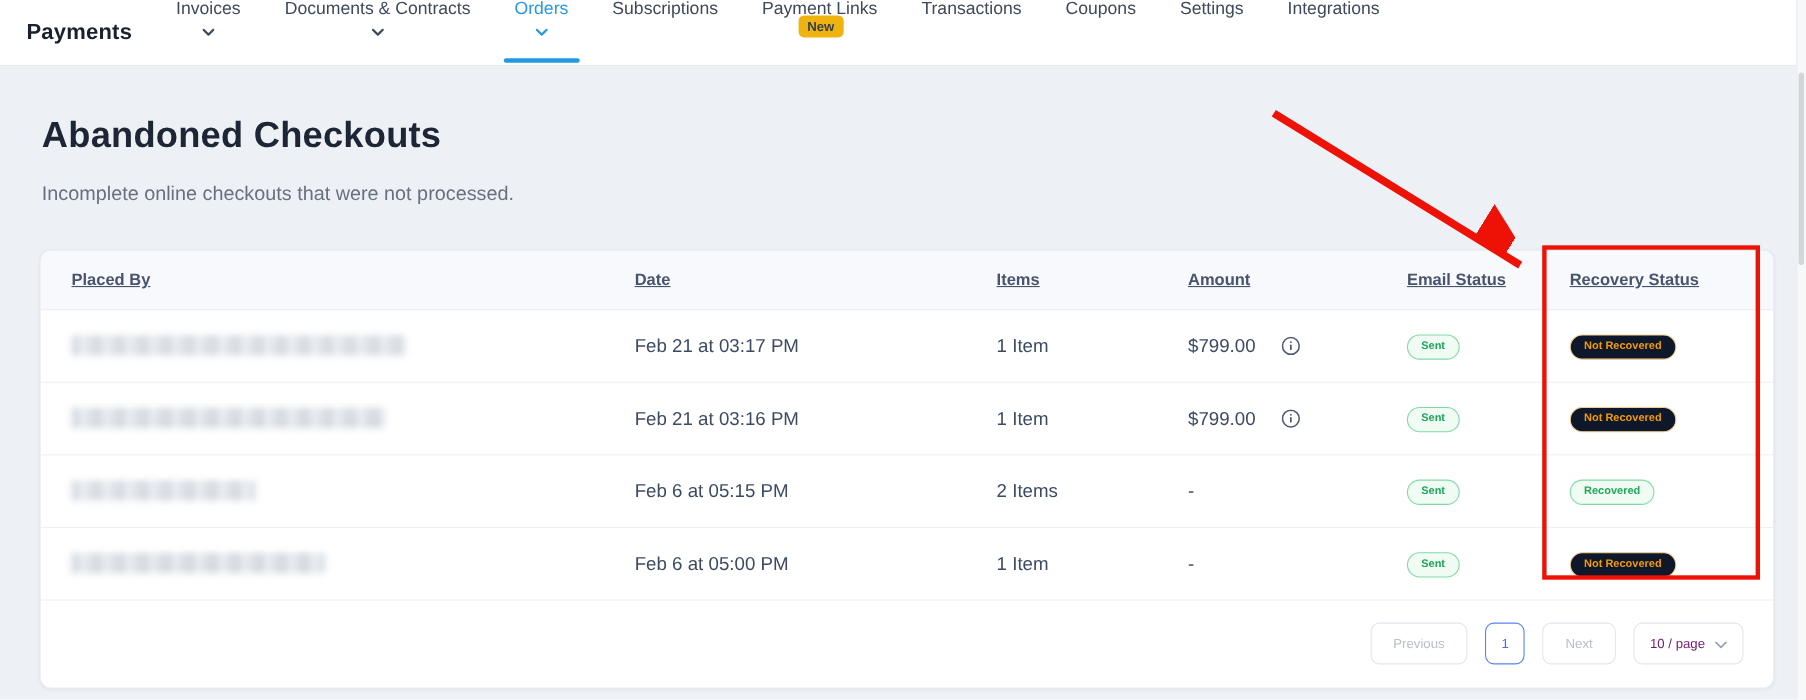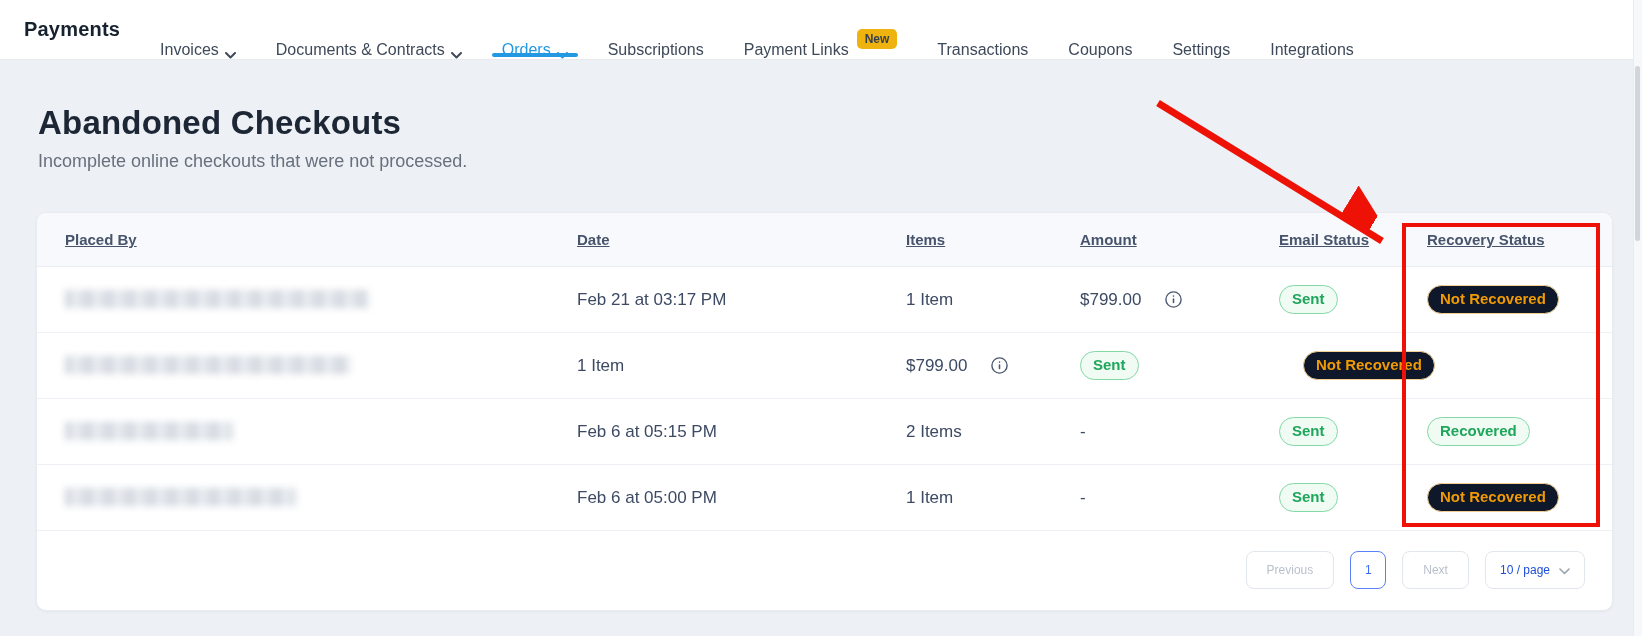--- a/index.html
+++ b/index.html
@@ -13,38 +13,38 @@
   }
 
   
   .topnav {
     height: 60px; background: #ffffff; border-bottom: 1px solid #e8eaee;
     display: flex; align-items: center; padding: 0 24px; position: relative; z-index: 2;
   }
   .brand { font-size: 20px; font-weight: 700; color: #18222f; margin-right: 40px; letter-spacing: .2px; }
   .nav-list { display: flex; align-items: center; gap: 40px; list-style: none; height: 100%; }
   .nav-item {
-    position: relative; height: 100%; display: flex; align-items: flex-end; gap: 6px;
-    font-size: 16px; font-weight: 500; color: #3e4959; cursor: pointer; white-space: nowrap;
+    position: relative; height: 100%; display: flex; align-items: center; gap: 6px;
+    font-size: 16px; font-weight: 500; color: #3e4959; cursor: pointer; white-space: nowrap; flex-direction: column;
   }
   .nav-item.active { color: #2499e3; }
   .nav-item.active::after {
     content: ""; position: absolute; left: -10px; right: -10px; bottom: 2px; height: 4px;
     background: #2499e3; border-radius: 2px;
   }
   .caret-icon { display: inline-flex; margin-top: 2px; }
   .new-badge {
     background: #efb310; color: #333f4d; font-size: 12px; font-weight: 700;
     padding: 3px 8px; border-radius: 5px; transform: translateY(-10px); margin-left: 2px;
   }
 
   
   .main { padding-left: 36px; position: relative; }
   .page-title { font-size: 33px; font-weight: 700; color: #1d2634; margin: 44px 0 0 2px; letter-spacing: .2px; }
-  .page-subtitle { font-size: 18px; color: #68707e; margin: 9px 0 0 2px; }
+  .page-subtitle { font-size: 18px; color: #68707e; margin: 24px 0 0 2px; }
 
   
   .card {
     margin-top: 40px; width: 1577px; height: 399px; background: #fff;
     border: 1px solid #e8ebf0; border-radius: 10px; overflow: hidden;
     box-shadow: 0 1px 3px rgba(20,30,50,.05);
   }
   .thead, .row {
     display: grid; grid-template-columns: 540px 329px 174px 199px 124px 1fr;
     align-items: center;
@@ -61,38 +61,38 @@
 
   .blur-blob {
     height: 19px; border-radius: 2px; filter: blur(3.5px); opacity: .85;
     background:
       repeating-linear-gradient(0deg, rgba(255,255,255,.4) 0 4px, rgba(0,0,0,0) 4px 9px),
       repeating-linear-gradient(90deg, #c3cad4 0 7px, #e2e6ec 7px 14px, #cfd5dd 14px 21px);
   }
 
   .badge {
     display: inline-block; padding: 4px 12px; border-radius: 999px;
-    font-size: 15px; font-weight: 700; line-height: 1.25; white-space: nowrap;
+    font-size: 10px; font-weight: 700; line-height: 1.25; white-space: nowrap;
   }
   .badge-green  { color: #1ea65a; background: #f0fbf4; border: 1.5px solid #82d9a6; }
   .badge-orange { color: #f09b04; background: #0f172a; border: 1.5px solid #f3cf92; }
 
   
   .tfoot {
     height: 78px; display: flex; align-items: center; justify-content: flex-end;
     gap: 16px; padding-right: 27px;
   }
   .pg-btn {
     height: 38px; border-radius: 8px; border: 1px solid #e2e6ed; background: #fff;
     font-size: 12px; display: flex; align-items: center; cursor: pointer;
     font-family: "Liberation Sans", sans-serif;
   }
   .pg-prev, .pg-next { color: #b9c0cb; padding: 0 20px; }
   .pg-page { width: 36px; justify-content: center; border-color: #5a81f7; color: #3f6cf3; font-weight: 500; }
-  .pg-size { color: #1d4ed8; padding: 0 14px; gap: 9px; }
+  .pg-size { color: #701a75; padding: 0 14px; gap: 9px; }
 
   
   .annotation-box {
     position: absolute; left: 1402px; top: 223px; width: 198px; height: 304px;
     border: 4px solid #ee1105; z-index: 5; pointer-events: none;
   }
   .annotation-arrow {
     position: absolute; left: 0; top: 0; width: 1642px; height: 636px;
     z-index: 6; pointer-events: none;
   }
@@ -202,20 +202,21 @@
       <span class="badge badge-green email-badge">Sent</span>
     </div>
     <div class="c6">
       <span class="badge recovery-badge badge-orange">Not Recovered</span>
     </div>
   </div>
         <div class="row">
     <div class="c1">
       <div class="blur-blob" style="width: 286px;"></div>
     </div>
+    <div class="c2 date-cell">Feb 21 at 03:16 PM</div>
     <div class="c3 items-cell">1 Item</div>
     <div class="c4 amount-cell">
       <span class="amount-text">$799.00</span>
       <span class="info-icon">
         <svg width="17" height="17" viewBox="0 0 17 17" fill="none">
           <circle cx="8.5" cy="8.5" r="7.6" stroke="#4d596f" stroke-width="1.4"></circle>
           <rect x="7.7" y="7.2" width="1.6" height="5" rx="0.8" fill="#4d596f"></rect>
           <rect x="7.7" y="4.2" width="1.6" height="1.7" rx="0.8" fill="#4d596f"></rect>
         </svg>
       </span>

